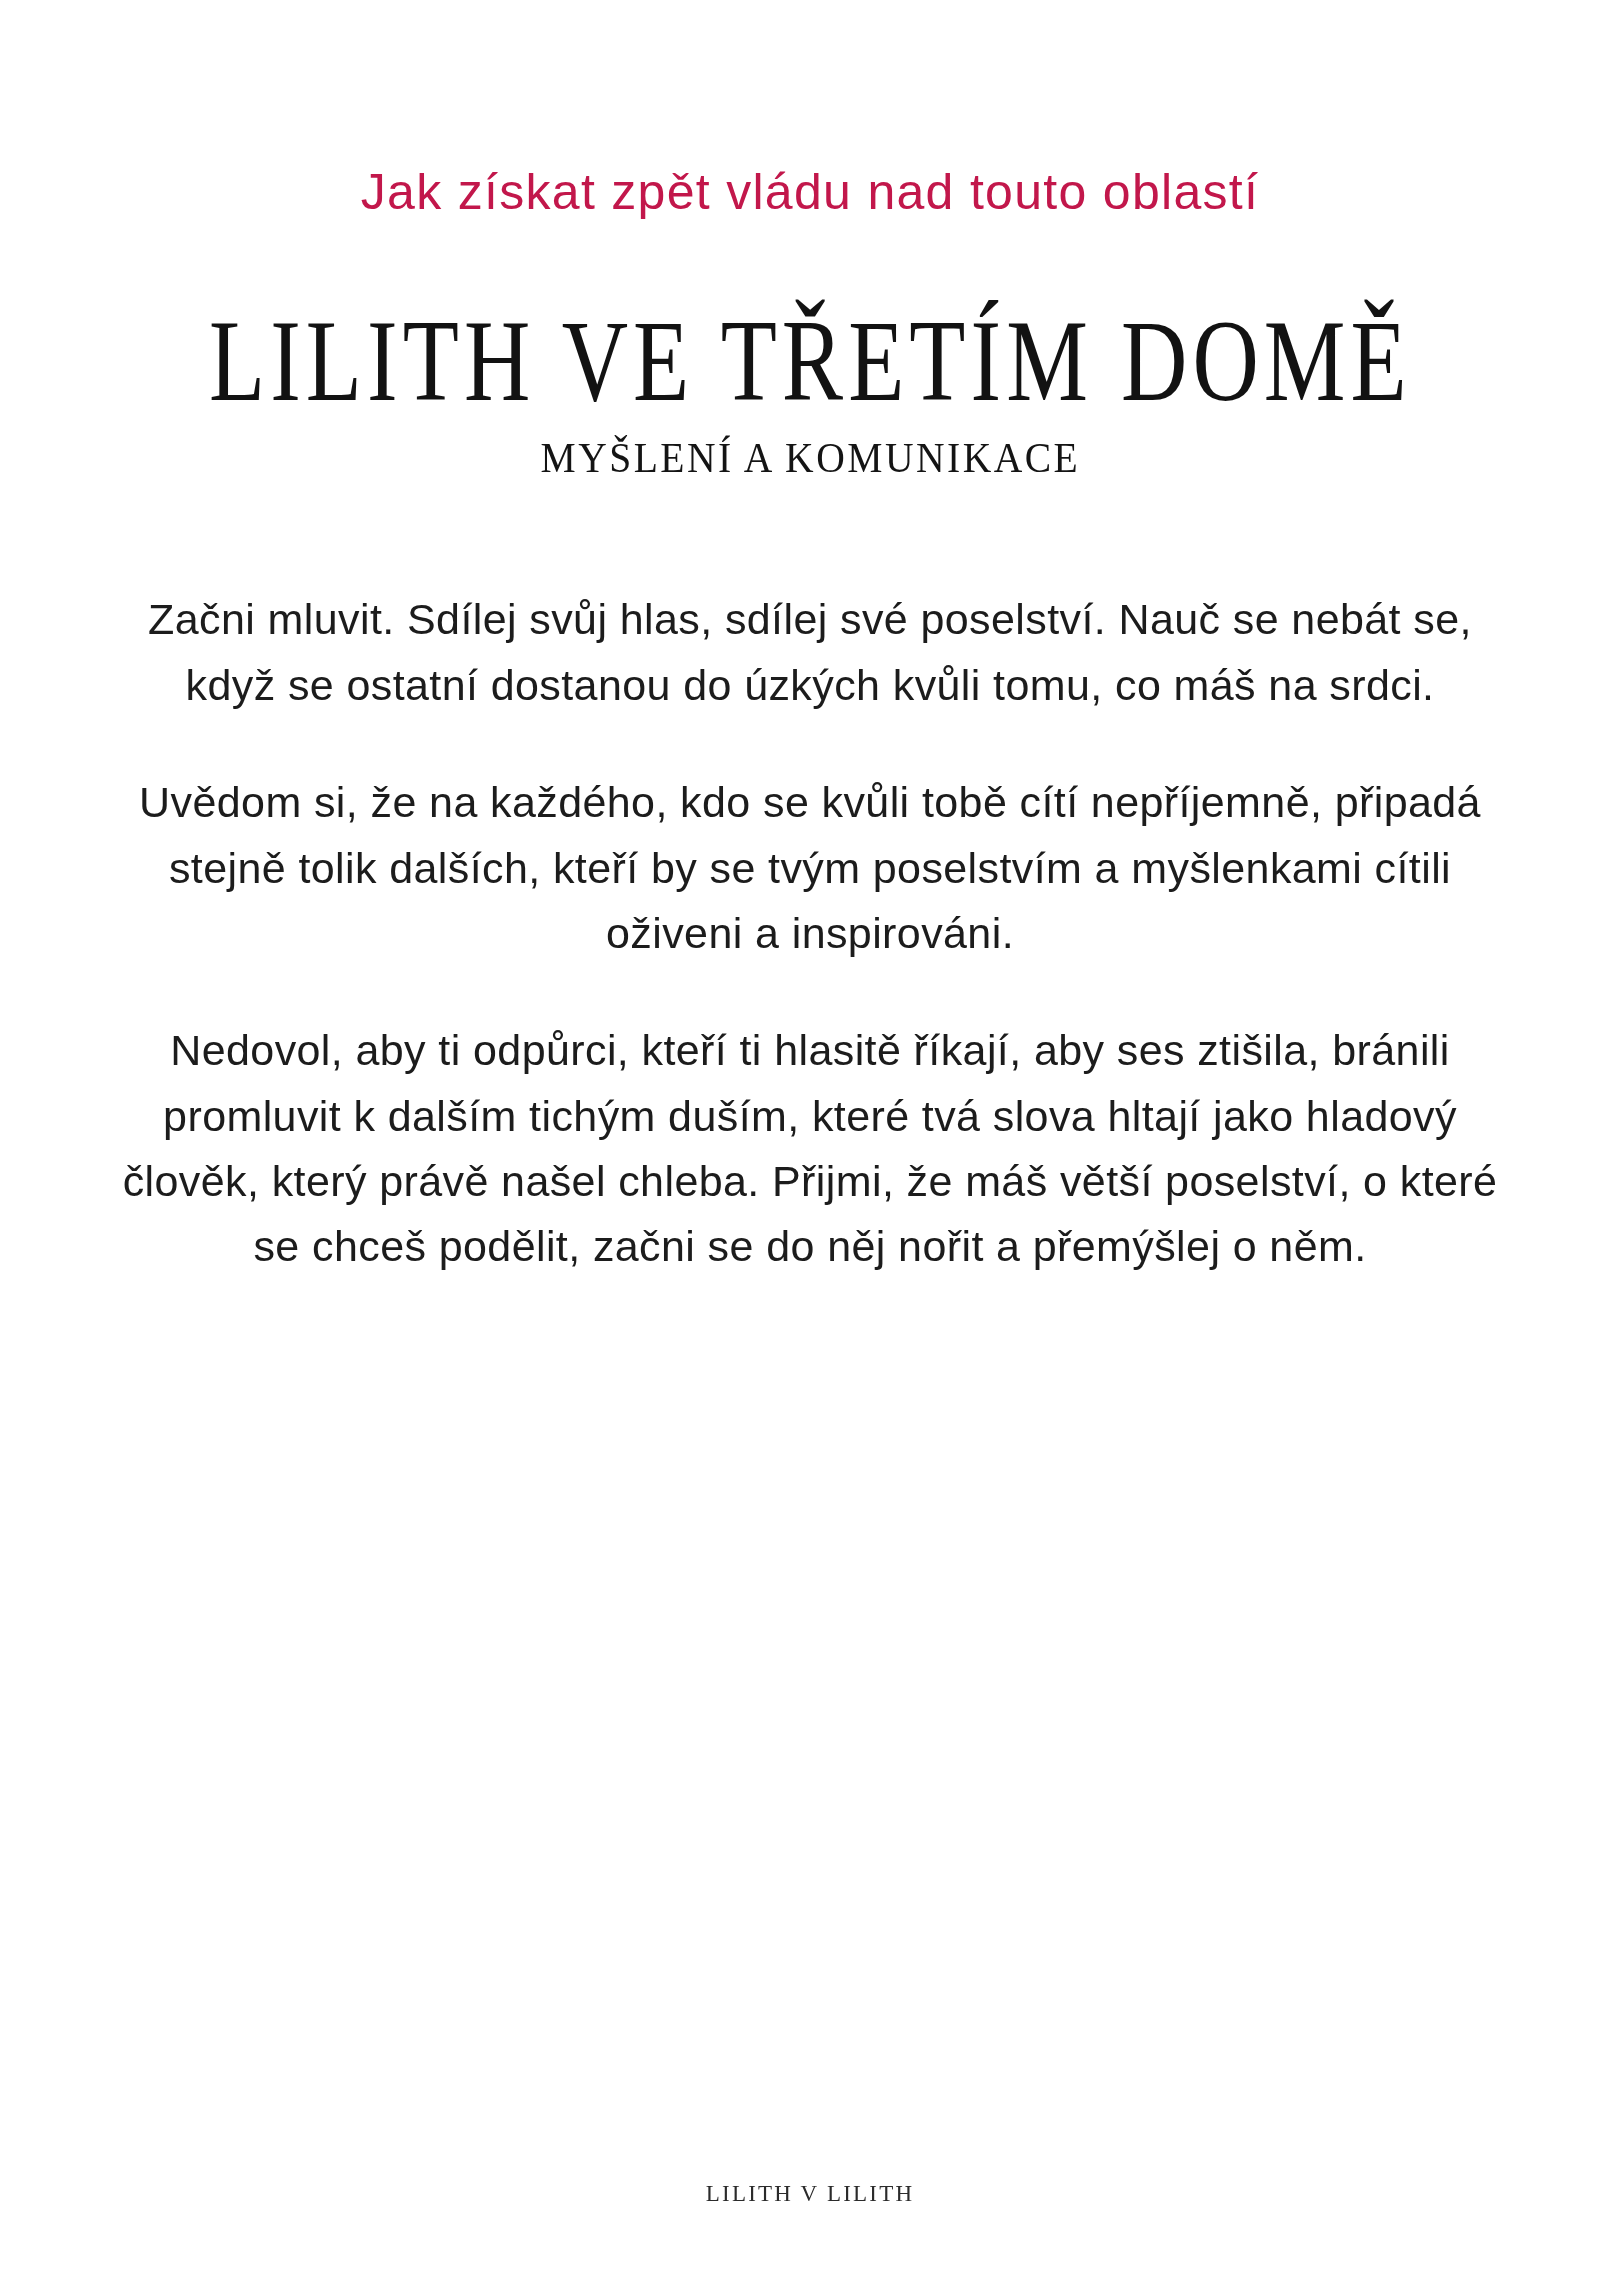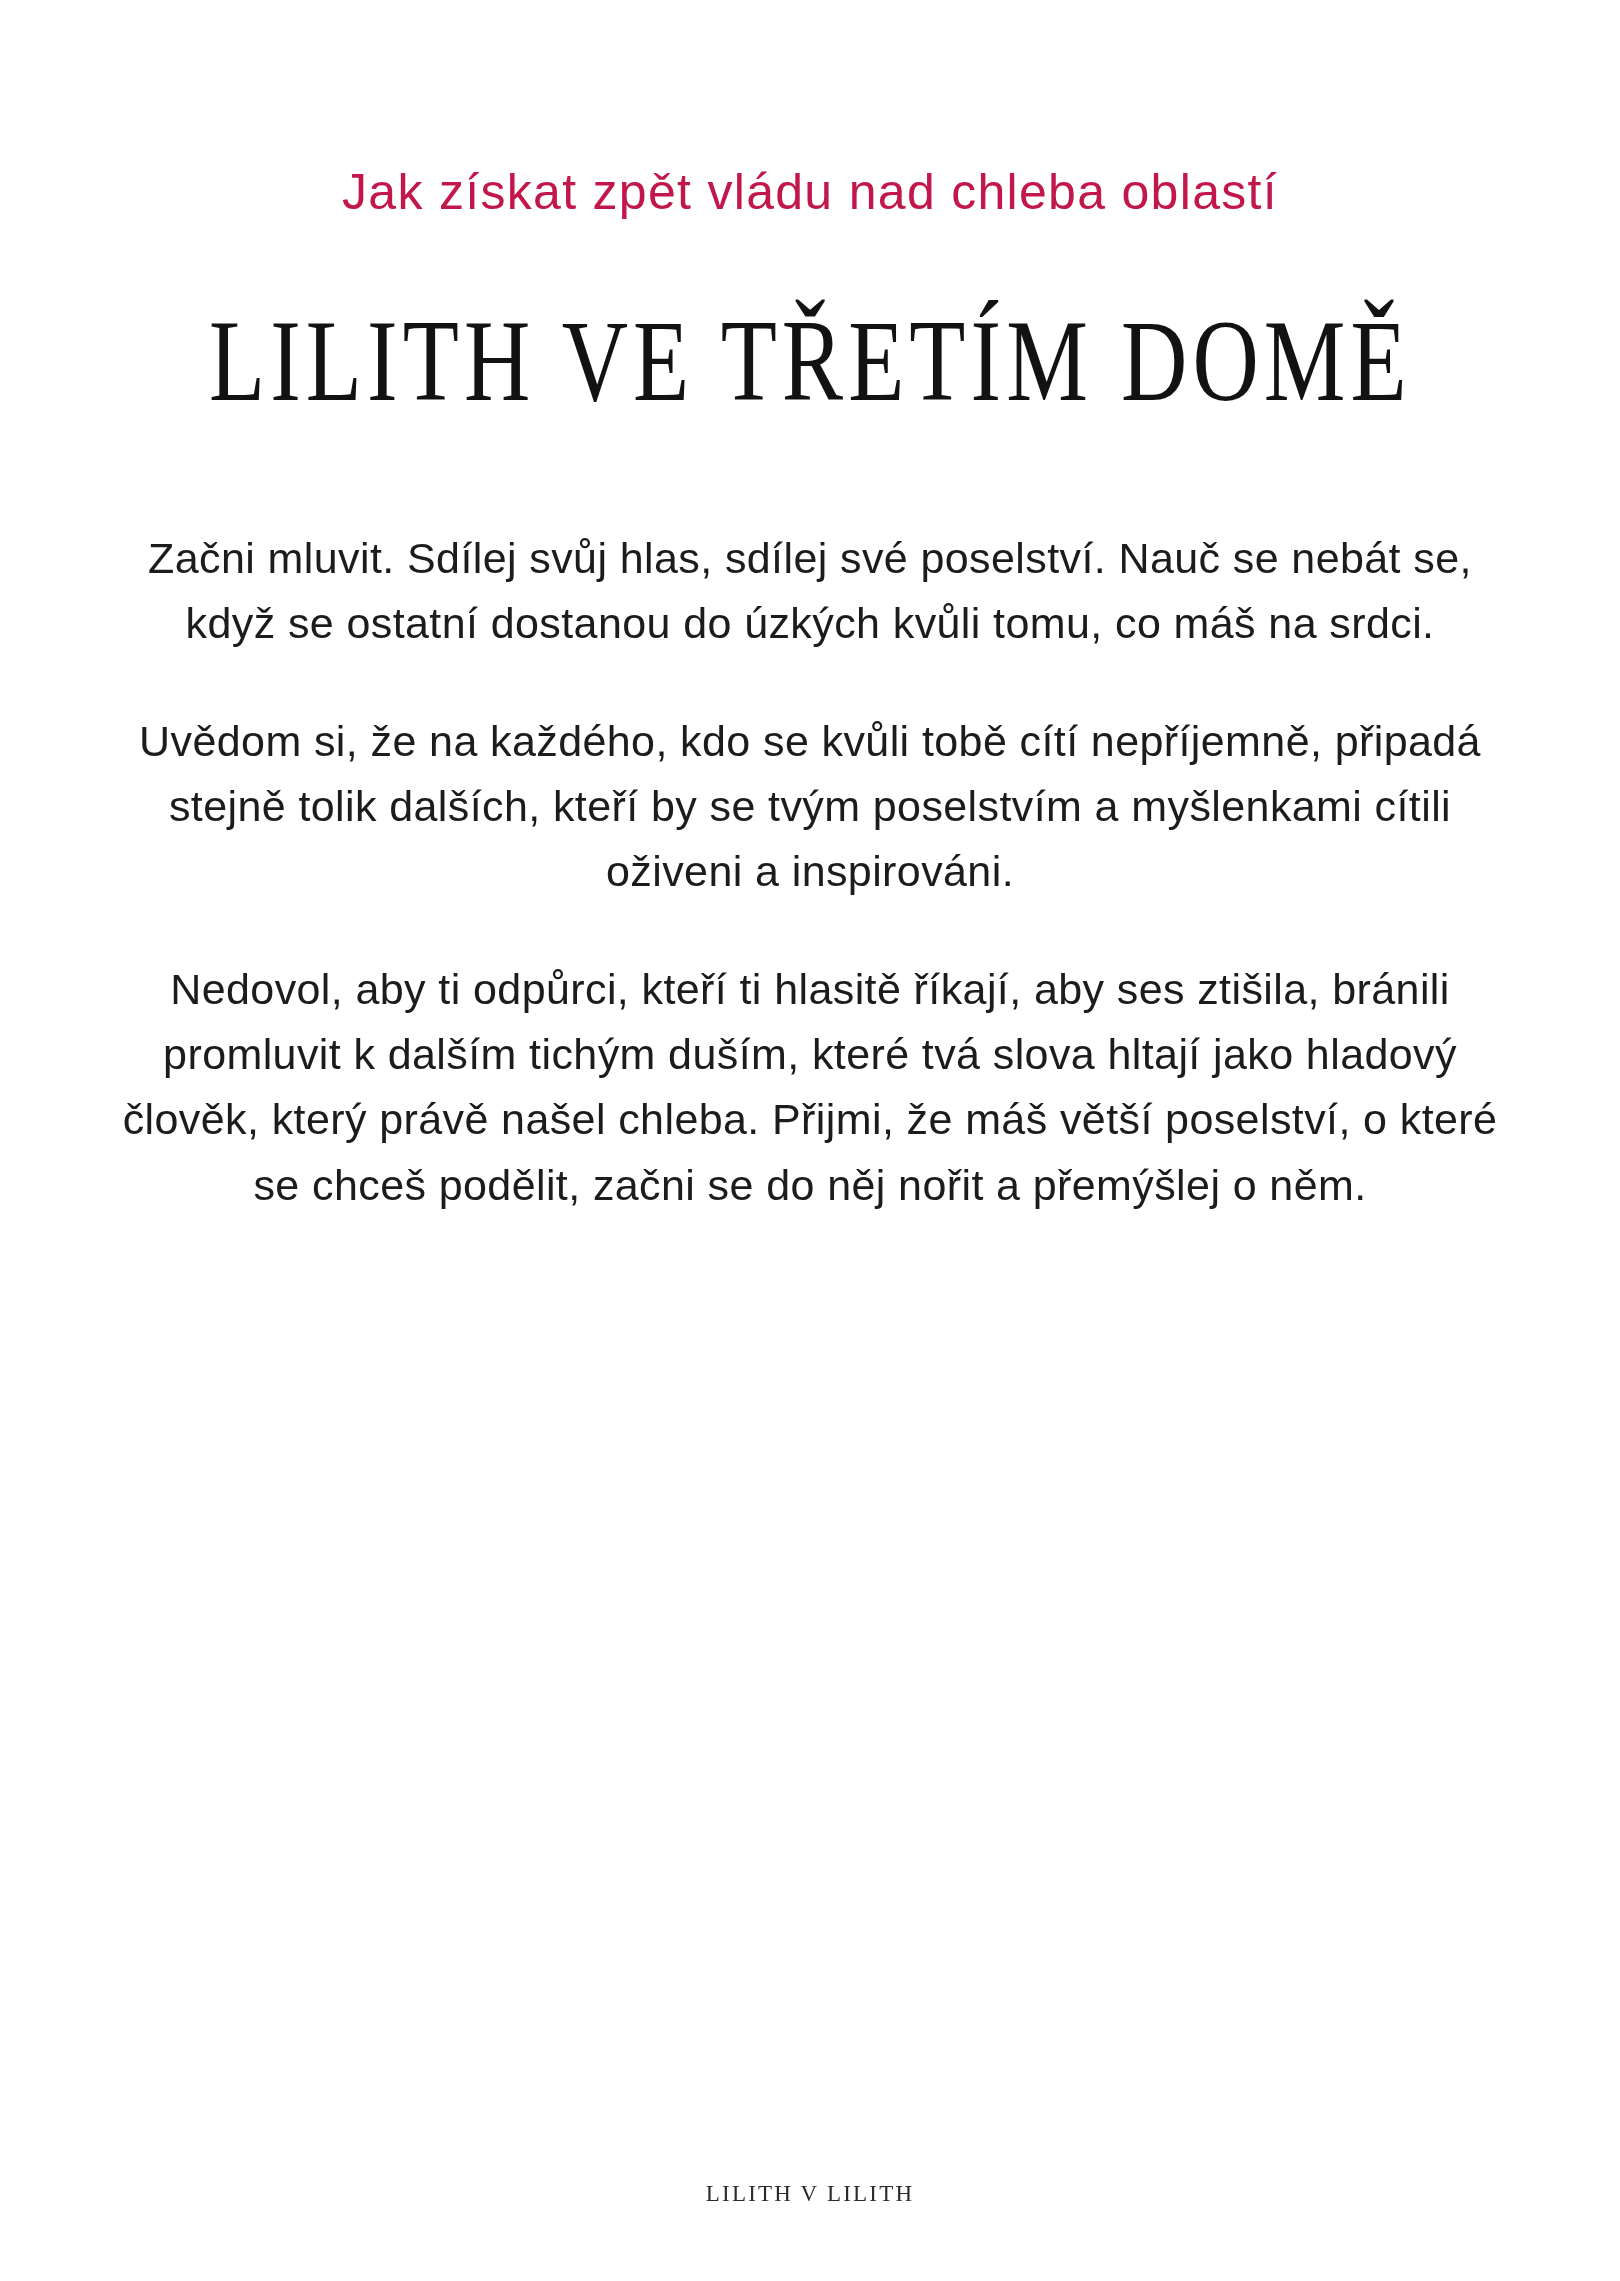--- a/index.html
+++ b/index.html
@@ -83,26 +83,29 @@
     font-size: 23px;
     letter-spacing: 2.2px;
     color: #2b2b2b;
   }
 </style>
 </head>
 <body>
 
 <div class="page">
 
-  <div class="eyebrow">Jak získat zpět vládu nad chleba oblastí</div>
+  <div class="eyebrow">Jak získat zpět vládu nad touto oblastí</div>
 
   <div class="title-wrap">
     <h1 class="page-title">LILITH VE TŘETÍM DOMĚ</h1>
   </div>
 
+  <div class="subtitle-wrap">
+    <h2 class="page-subtitle">MYŠLENÍ A KOMUNIKACE</h2>
+  </div>
 
   <div class="content">
     <p>Začni mluvit. Sdílej svůj hlas, sdílej své poselství. Nauč se nebát se, když se ostatní dostanou do úzkých kvůli tomu, co máš na srdci.</p>
     <p>Uvědom si, že na každého, kdo se kvůli tobě cítí nepříjemně, připadá stejně tolik dalších, kteří by se tvým poselstvím a myšlenkami cítili oživeni a inspirováni.</p>
     <p>Nedovol, aby ti odpůrci, kteří ti hlasitě říkají, aby ses ztišila, bránili promluvit k dalším tichým duším, které tvá slova hltají jako hladový člověk, který právě našel chleba. Přijmi, že máš větší poselství, o které se chceš podělit, začni se do něj nořit a přemýšlej o něm.</p>
   </div>
 
   <div class="footer">LILITH V LILITH</div>
 
 </div>

